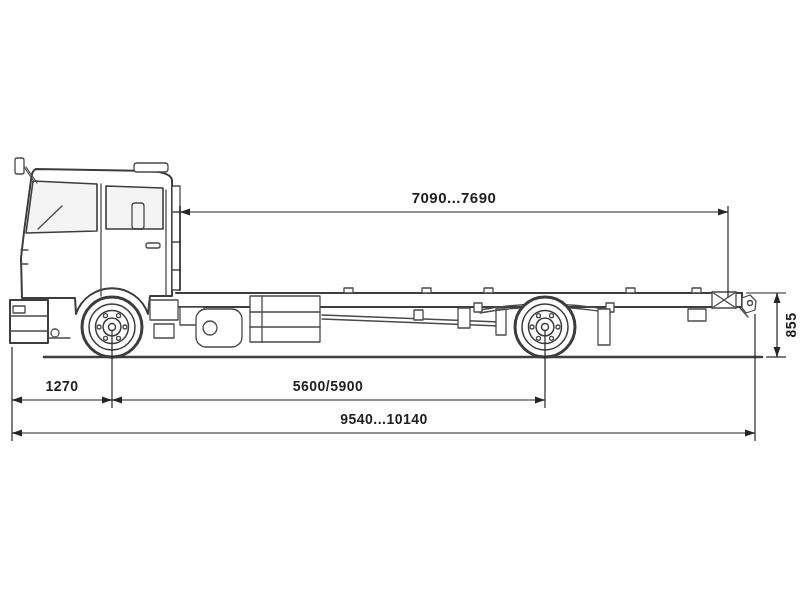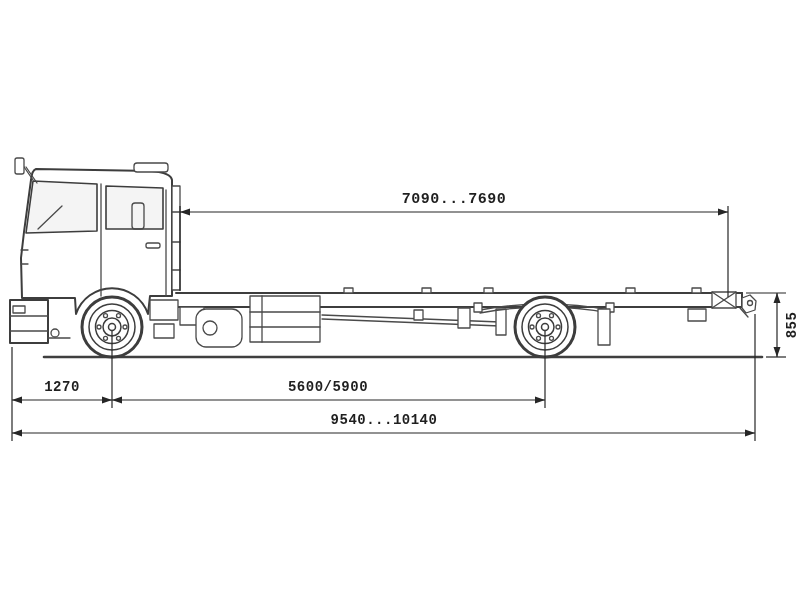--- a/index.html
+++ b/index.html
@@ -7,21 +7,20 @@
     padding: 0;
     background: #ffffff;
     font-family: "Liberation Sans", sans-serif;
   }
   #canvas {
     position: relative;
     width: 800px;
     height: 601px;
     background: #ffffff;
     overflow: hidden;
-    font-family: Liberation Mono, monospace;
   }
   svg { display: block; }
   .outline   { fill: none; stroke: #3d3d3d; stroke-width: 2;   stroke-linejoin: round; stroke-linecap: round; }
   .outline-f { fill: #ffffff; stroke: #3d3d3d; stroke-width: 2; stroke-linejoin: round; }
   .thin      { fill: none; stroke: #4a4a4a; stroke-width: 1.3; stroke-linejoin: round; stroke-linecap: round; }
   .thin-f    { fill: #ffffff; stroke: #4a4a4a; stroke-width: 1.3; stroke-linejoin: round; }
   .glass     { fill: #f4f4f4; stroke: #3d3d3d; stroke-width: 1.6; stroke-linejoin: round; }
   .tire      { fill: #ffffff; stroke: #3d3d3d; stroke-width: 3; }
   .wheelline { fill: #ffffff; stroke: #3d3d3d; stroke-width: 1.5; }
   .ground    { stroke: #3f3f3f; stroke-width: 2.6; stroke-linecap: round; }

